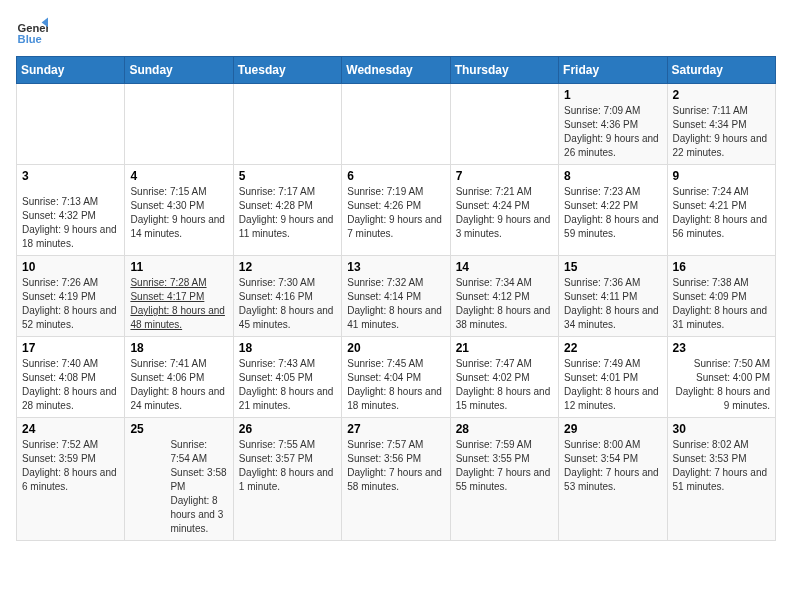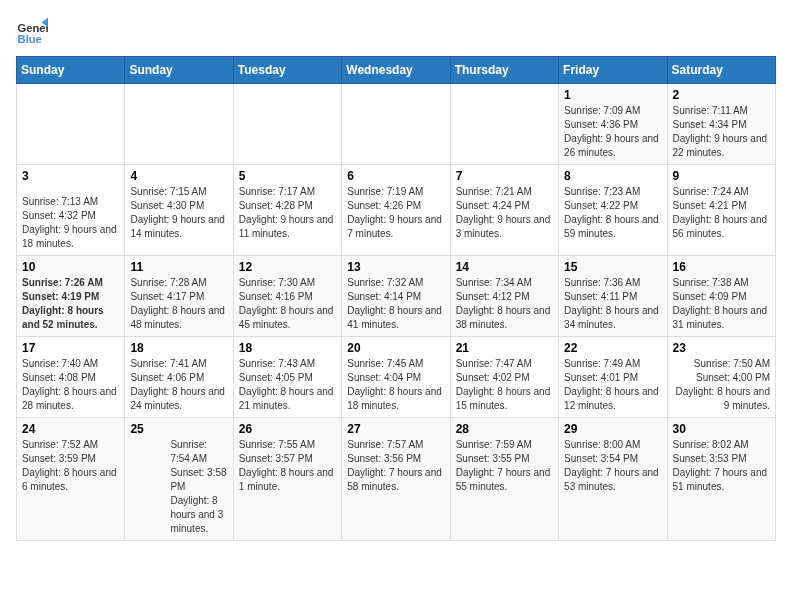--- a/index.html
+++ b/index.html
@@ -178,27 +178,27 @@
         <td>
           <span class="day-num">9</span>
           <div class="day-info" style="white-space: pre-line;">Sunrise: 7:24 AM
 Sunset: 4:21 PM
 Daylight: 8 hours and 56 minutes.</div>
         </td>
       </tr>
       <tr>
         <td>
           <span class="day-num">10</span>
-          <div class="day-info" style="white-space: pre-line; font-weight: bold;">Sunrise: 7:26 AM
+          <div class="day-info" style="white-space: pre-line;">Sunrise: 7:26 AM
 Sunset: 4:19 PM
 Daylight: 8 hours and 52 minutes.</div>
         </td>
         <td>
           <span class="day-num">11</span>
-          <div class="day-info" style="white-space: pre-line;">Sunrise: 7:28 AM
+          <div class="day-info" style="white-space: pre-line; text-decoration: underline;">Sunrise: 7:28 AM
 Sunset: 4:17 PM
 Daylight: 8 hours and 48 minutes.</div>
         </td>
         <td>
           <span class="day-num">12</span>
           <div class="day-info" style="white-space: pre-line;">Sunrise: 7:30 AM
 Sunset: 4:16 PM
 Daylight: 8 hours and 45 minutes.</div>
         </td>
         <td>

